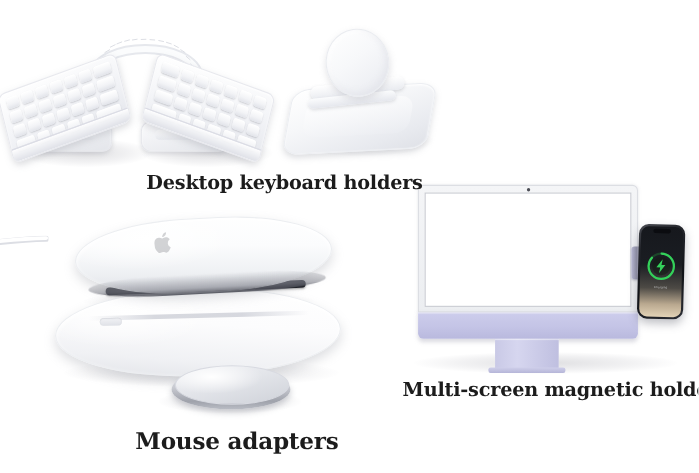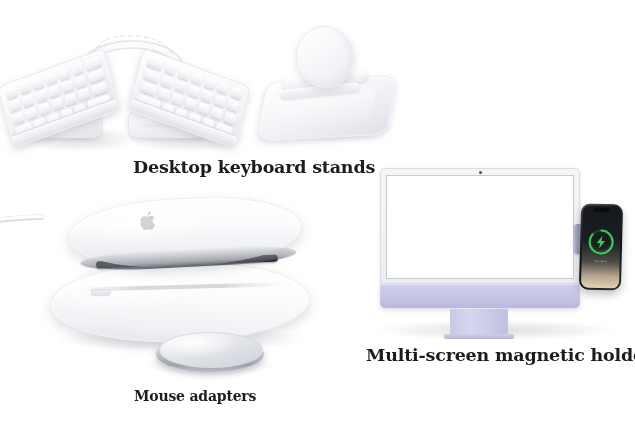--- a/index.html
+++ b/index.html
@@ -19,21 +19,21 @@
   
   .caption {
     position: absolute;
     font-family: "DejaVu Serif", serif;
     font-weight: 700;
     color: #1c1c1c;
     white-space: nowrap;
     letter-spacing: -0.2px;
   }
   #cap-keyboard { left: 133px; top: 157px; font-size: 17.5px; }
-  #cap-mouse    { left: 134px; top: 388px; font-size: 14px; }
+  #cap-mouse    { left: 123px; top: 388px; font-size: 21px; }
   #cap-holder   { left: 366px; top: 345px; font-size: 17.5px; }
 
   
   .grp { position: absolute; }
   .soft-shadow {
     position: absolute;
     border-radius: 50%;
     background: radial-gradient(ellipse at center,
       rgba(150,150,158,0.30) 0%,
       rgba(170,170,178,0.16) 45%,
@@ -570,17 +570,17 @@
           <circle cx="14" cy="14" r="11.5" fill="none" stroke="#1f6a33" stroke-width="2" opacity="0.55"></circle>
           <circle cx="14" cy="14" r="11.5" fill="none" stroke="#34d05a" stroke-width="2" stroke-linecap="round" stroke-dasharray="62 10" transform="rotate(-90 14 14)"></circle>
           <circle cx="14" cy="14" r="8.2" fill="rgba(18,30,20,0.55)"></circle>
           <path d="M15.2 7.6 L9.6 15.1 h3.5 l-1 5.4 5.6 -7.6 h-3.5 z" fill="#34d05a"></path>
         </svg>
         <div class="charge-label">Charging</div>
       </div>
     </div>
   </div>
 
-  <div class="caption" id="cap-keyboard">Desktop keyboard stands</div>
+  <div class="caption" id="cap-keyboard">Desktop keyboard holders</div>
   <div class="caption" id="cap-mouse">Mouse adapters</div>
   <div class="caption" id="cap-holder">Multi-screen magnetic holders</div>
 
 </div>
 
 </body></html>

